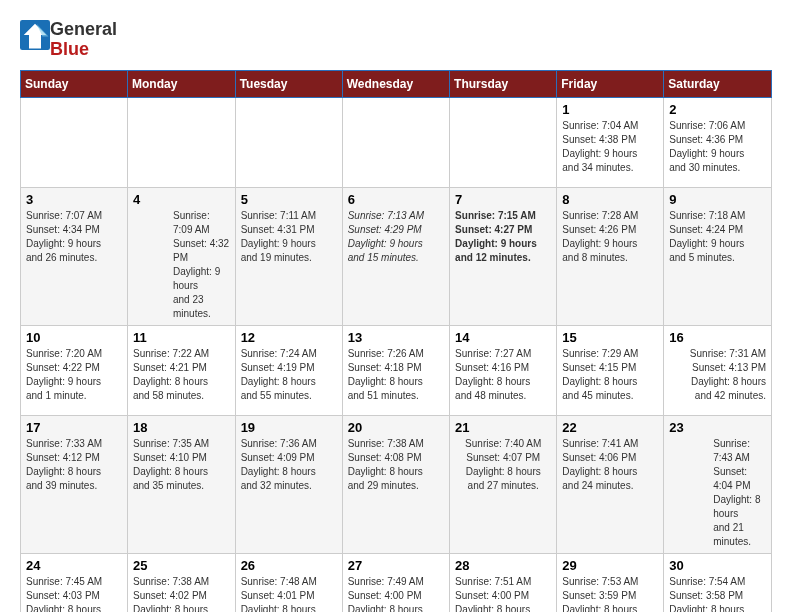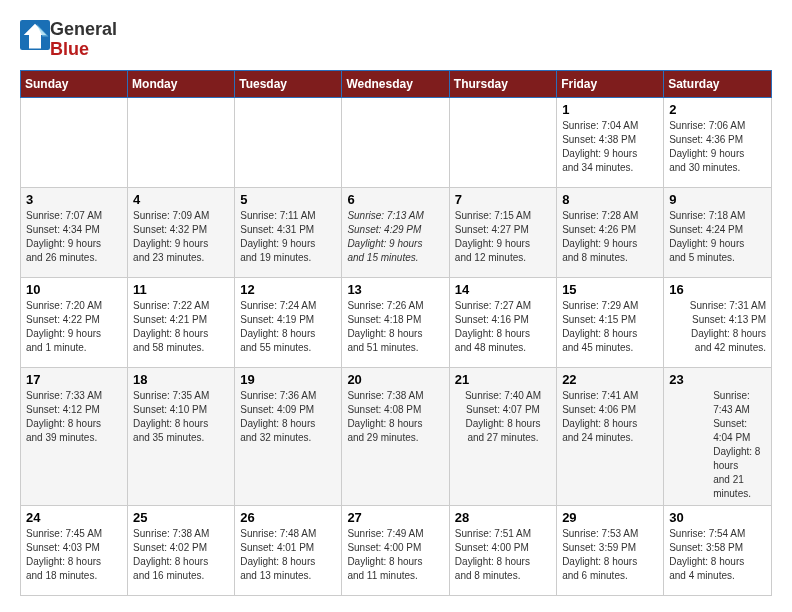--- a/index.html
+++ b/index.html
@@ -136,42 +136,42 @@
       <tr>
         <td>
           <span class="day-number">3</span>
           <div class="day-info" style="white-space: pre-line;">Sunrise: 7:07 AM
 Sunset: 4:34 PM
 Daylight: 9 hours
 and 26 minutes.</div>
         </td>
         <td>
           <span class="day-number">4</span>
-          <div class="day-info" style="white-space: pre-line;">Sunrise: 7:09 AM
+          <div class="day-info" style="white-space: pre-line; margin-left: 40px;">Sunrise: 7:09 AM
 Sunset: 4:32 PM
 Daylight: 9 hours
 and 23 minutes.</div>
         </td>
         <td>
           <span class="day-number">5</span>
           <div class="day-info" style="white-space: pre-line;">Sunrise: 7:11 AM
 Sunset: 4:31 PM
 Daylight: 9 hours
 and 19 minutes.</div>
         </td>
         <td>
           <span class="day-number">6</span>
           <div class="day-info" style="white-space: pre-line; font-style: italic;">Sunrise: 7:13 AM
 Sunset: 4:29 PM
 Daylight: 9 hours
 and 15 minutes.</div>
         </td>
         <td>
           <span class="day-number">7</span>
-          <div class="day-info" style="white-space: pre-line;">Sunrise: 7:15 AM
+          <div class="day-info" style="white-space: pre-line; font-weight: bold;">Sunrise: 7:15 AM
 Sunset: 4:27 PM
 Daylight: 9 hours
 and 12 minutes.</div>
         </td>
         <td>
           <span class="day-number">8</span>
           <div class="day-info" style="white-space: pre-line;">Sunrise: 7:28 AM
 Sunset: 4:26 PM
 Daylight: 9 hours
 and 8 minutes.</div>

